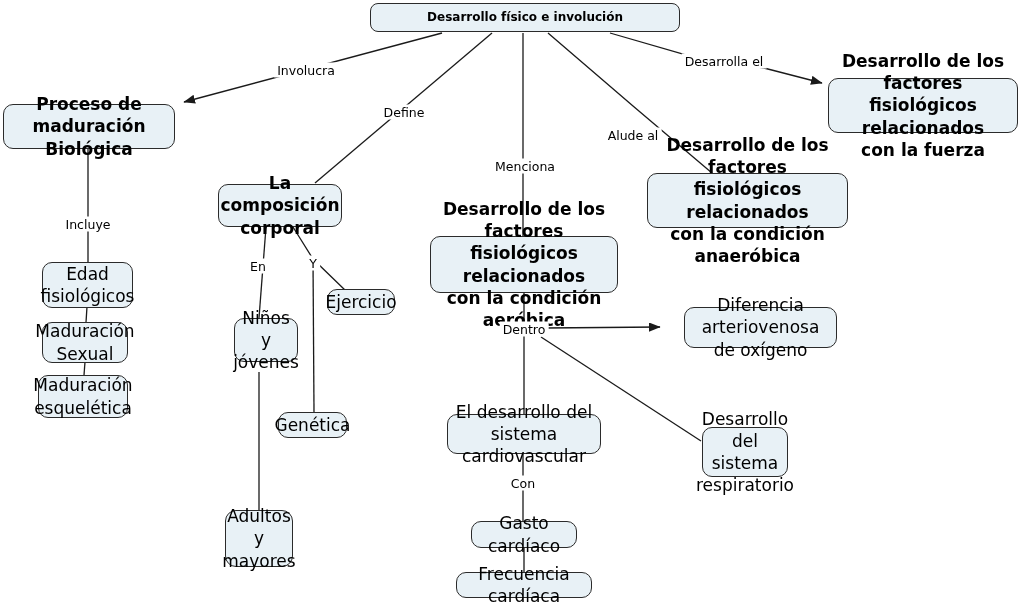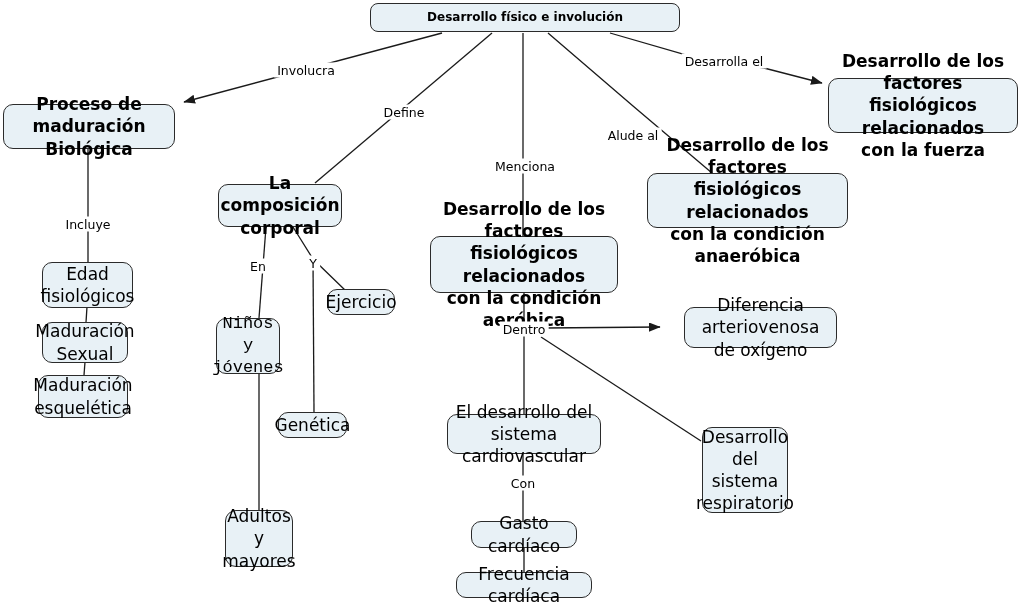--- a/index.html
+++ b/index.html
@@ -93,21 +93,21 @@
 Sexual</div>
 
   <div class="node" style="left:38px; top:375px; width:90px; height:43px;">Maduración
 esquelética</div>
 
   <div class="node bold" style="left:218px; top:184px; width:124px; height:43px;">La composición
 corporal</div>
 
   <div class="node" style="left:327px; top:289px; width:68px; height:26px;">Ejercicio</div>
 
-  <div class="node" style="left:216px; top:318px; width:64px; height:56px;font-family:Liberation Mono, monospace;">Niños
+  <div class="node" style="left:234px; top:318px; width:64px; height:44px;">Niños
 y
 jóvenes</div>
 
   <div class="node" style="left:278px; top:412px; width:69px; height:26px;">Genética</div>
 
   <div class="node" style="left:225px; top:510px; width:68px; height:57px;border-radius:11px;">Adultos
 y
 mayores</div>
 
   <div class="node bold" style="left:430px; top:236px; width:188px; height:57px;">Desarrollo de los factores
@@ -121,21 +121,21 @@
   <div class="node bold" style="left:828px; top:78px; width:190px; height:55px;">Desarrollo de los factores
 fisiológicos relacionados
 con la fuerza</div>
 
   <div class="node" style="left:665px; top:307px; width:153px; height:41px;margin-left:19px;">Diferencia arteriovenosa
 de oxígeno</div>
 
   <div class="node" style="left:447px; top:414px; width:154px; height:40px;">El desarrollo del
 sistema cardiovascular</div>
 
-  <div class="node" style="left:702px; top:427px; width:86px; height:86px;">Desarrollo
+  <div class="node" style="left:702px; top:427px; width:86px; height:50px;">Desarrollo
 del
 sistema
 respiratorio</div>
 
   <div class="node" style="left:471px; top:521px; width:106px; height:27px;">Gasto cardíaco</div>
 
   <div class="node" style="left:456px; top:572px; width:136px; height:26px;">Frecuencia cardíaca</div>
 
   <span class="link-label" style="left:306px; top:70px;">Involucra</span>
   <span class="link-label" style="left:404px; top:112px;">Define</span>

